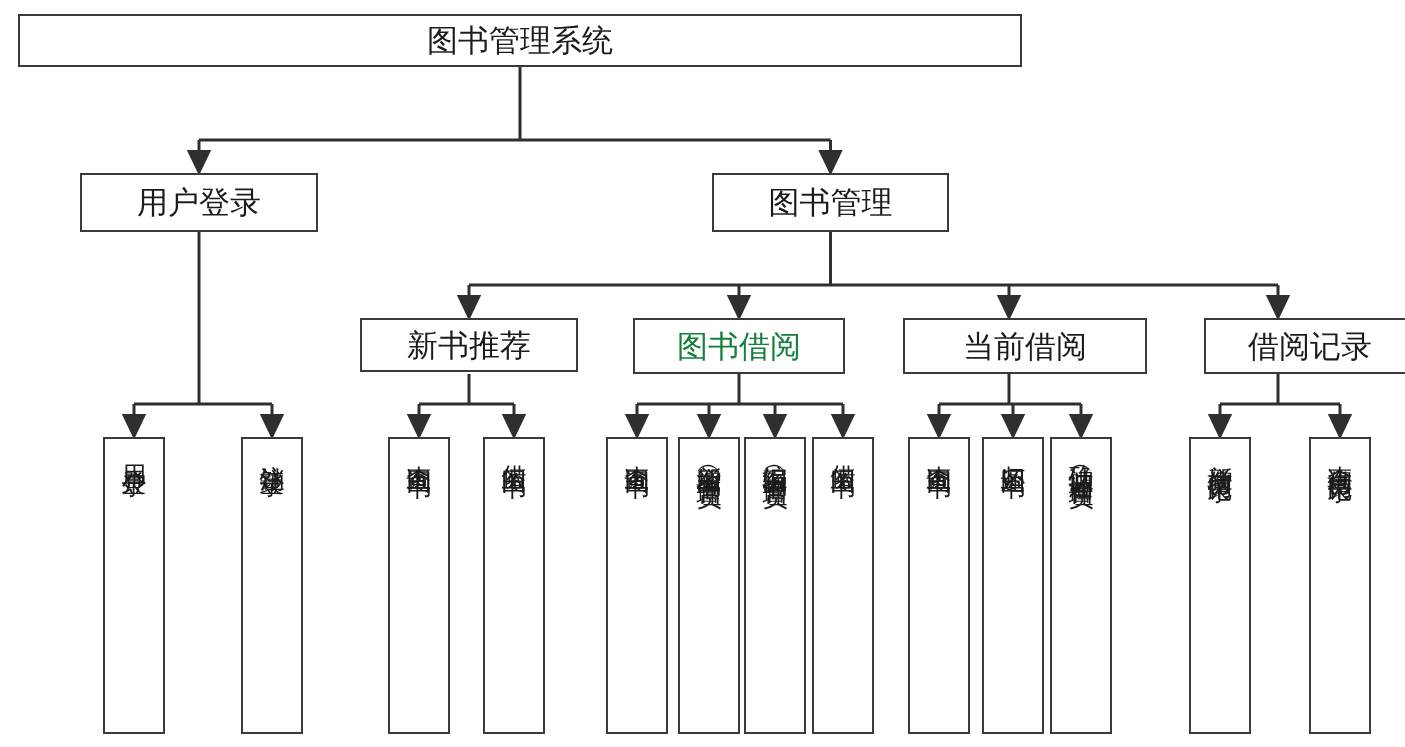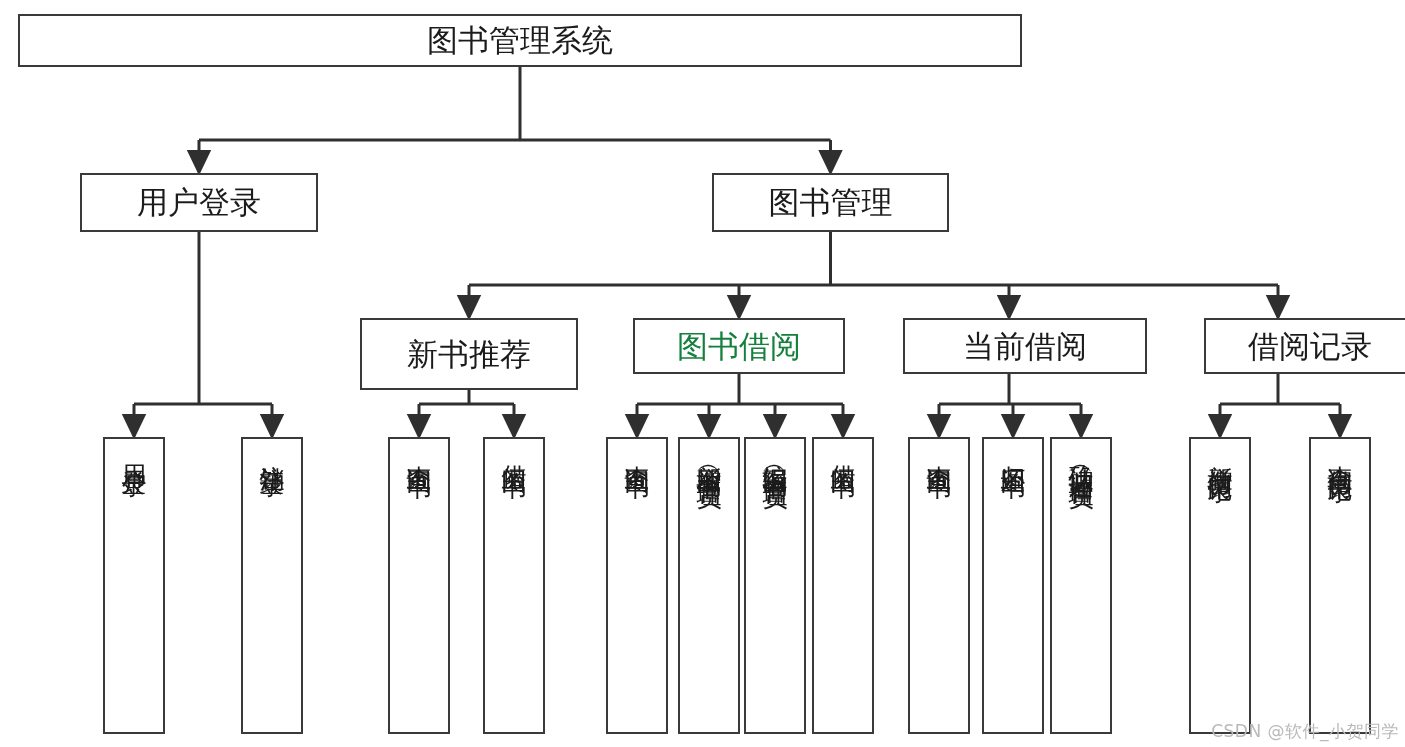--- a/index.html
+++ b/index.html
@@ -117,21 +117,21 @@
   <div id="node-layer">
       <div class="node horizontal" style="left: 18px; top: 14px; width: 1004px; height: 53px; border-color: rgb(58, 58, 58); background: rgb(255, 255, 255);">
         <span class="node-label" style="color: rgb(27, 27, 27);">图书管理系统</span>
       </div>
       <div class="node horizontal" style="left: 80px; top: 173px; width: 238px; height: 59px; border-color: rgb(58, 58, 58); background: rgb(255, 255, 255);">
         <span class="node-label" style="color: rgb(27, 27, 27);">用户登录</span>
       </div>
       <div class="node horizontal" style="left: 712px; top: 173px; width: 237px; height: 59px; border-color: rgb(58, 58, 58); background: rgb(255, 255, 255);">
         <span class="node-label" style="color: rgb(27, 27, 27);">图书管理</span>
       </div>
-      <div class="node horizontal" style="left: 360px; top: 318px; width: 218px; height: 72px; border-color: rgb(58, 58, 58); background: rgb(255, 255, 255);">
+      <div class="node horizontal" style="left: 360px; top: 318px; width: 218px; height: 54px; border-color: rgb(58, 58, 58); background: rgb(255, 255, 255);">
         <span class="node-label" style="color: rgb(27, 27, 27);">新书推荐</span>
       </div>
       <div class="node horizontal" style="left: 633px; top: 318px; width: 212px; height: 56px; border-color: rgb(58, 58, 58); background: rgb(255, 255, 255);">
         <span class="node-label" style="color: #15803d;">图书借阅</span>
       </div>
       <div class="node horizontal" style="left: 903px; top: 318px; width: 244px; height: 56px; border-color: rgb(58, 58, 58); background: rgb(255, 255, 255);">
         <span class="node-label" style="color: rgb(27, 27, 27);">当前借阅</span>
       </div>
       <div class="node horizontal" style="left: 1172px; top: 318px; width: 212px; height: 56px; border-color: rgb(58, 58, 58); background: rgb(255, 255, 255); margin-left: 32px;">
         <span class="node-label" style="color: rgb(27, 27, 27);">借阅记录</span>
@@ -170,15 +170,14 @@
         <span class="node-label" style="color: rgb(27, 27, 27);">确认归还（管理员）</span>
       </div>
       <div class="node vertical" style="left: 1189px; top: 437px; width: 62px; height: 297px; border-color: rgb(58, 58, 58); background: rgb(255, 255, 255);">
         <span class="node-label" style="color: rgb(27, 27, 27);">新增借阅记录</span>
       </div>
       <div class="node vertical" style="left: 1309px; top: 437px; width: 62px; height: 297px; border-color: rgb(58, 58, 58); background: rgb(255, 255, 255);">
         <span class="node-label" style="color: rgb(27, 27, 27);">查询借阅记录</span>
       </div>
     </div>
 
-  <div id="watermark">CSDN @软件_小贺同学</div>
 
 </div>
 
 </body></html>

